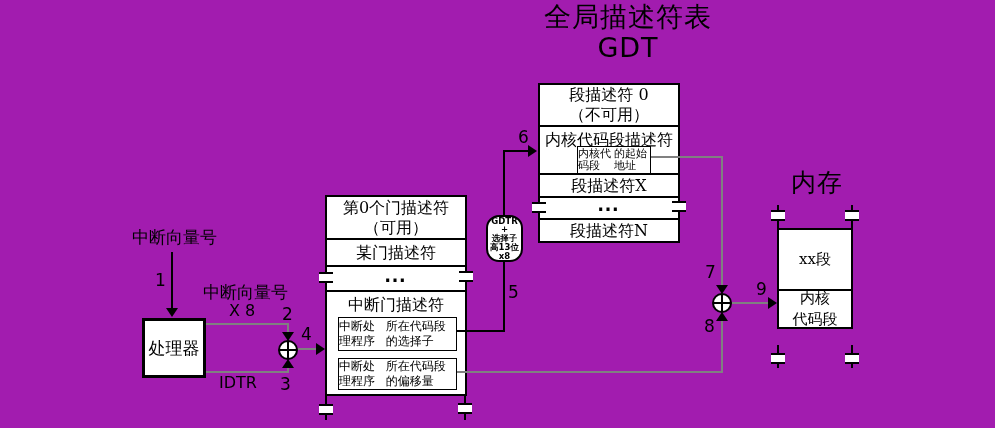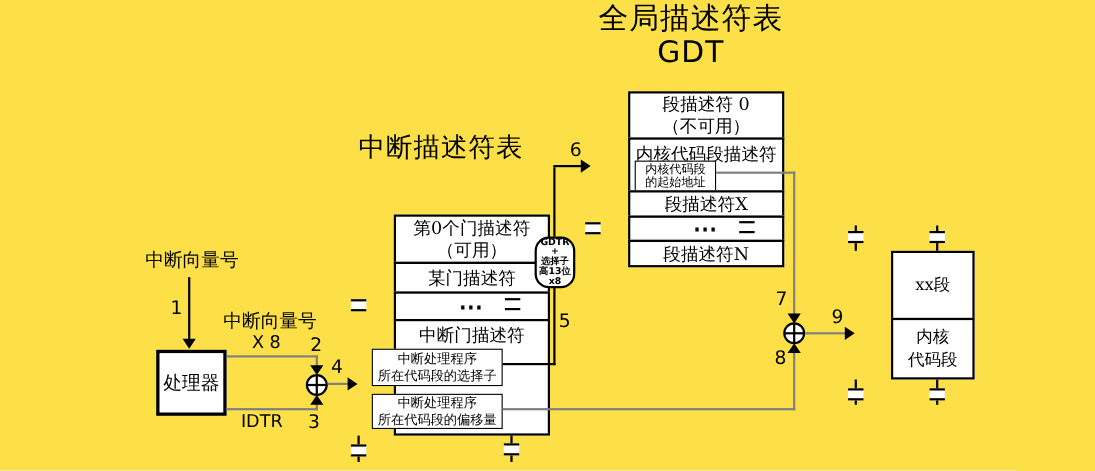--- a/index.html
+++ b/index.html
@@ -1,35 +1,35 @@
 <!DOCTYPE html>
 <html><head>
 <meta charset="utf-8">
 <style>
   html,body{margin:0;padding:0;background:#fff;}
-  .canvas{position:relative;width:995px;height:428px;background:#fde047;overflow:hidden;
+  .canvas{position:relative;width:995px;height:428px;background:#a21caf;overflow:hidden;
           font-family:"DejaVu Sans","Liberation Sans",sans-serif;color:#000;}
   .abs{position:absolute;}
   .ctr{text-align:center;}
   
   .title-big{font-size:27px;line-height:31px;letter-spacing:1px;}
   .title-mid{font-size:24px;line-height:27px;letter-spacing:1px;}
   .title-mem{font-size:25px;line-height:27px;letter-spacing:1px;}
   
   .row{position:absolute;box-sizing:border-box;border:2px solid #000;background:#fff;
        display:flex;flex-direction:column;align-items:center;justify-content:center;
-       font-family:"DejaVu Serif","Liberation Serif",serif;margin-left:33px;}
+       font-family:"DejaVu Serif","Liberation Serif",serif;}
   .t16{font-size:16px;line-height:20px;}
   .t17{font-size:15px;line-height:21px;}
   .t12{font-size:12px;line-height:15px;}
   .t11{font-size:11px;line-height:12px;}
   .dots{font-size:22px;font-weight:bold;letter-spacing:2px;line-height:10px;}
   .hdr-top{justify-content:flex-start;padding-top:3px;}
   .inner{position:absolute;box-sizing:border-box;border:1.5px solid #000;background:#fff;
-         display:flex;flex-direction:column;align-items:center;justify-content:center;
+         display:flex;flex-direction:row;align-items:center;justify-content:center;
          font-family:"DejaVu Serif","Liberation Serif",serif;}
   
   .proc{position:absolute;box-sizing:border-box;border:3px solid #000;background:#fff;
         display:flex;align-items:center;justify-content:center;font-size:17px;}
   
   .gdtr{position:absolute;box-sizing:border-box;border:2px solid #000;background:#fff;
         display:flex;flex-direction:column;align-items:center;justify-content:center;
         font-size:8.5px;line-height:8.7px;font-weight:bold;}
   
   .hline{position:absolute;height:2px;background:#808080;}
@@ -56,22 +56,22 @@
 </head>
 <body>
 
 <div class="canvas">
 
   <div class="abs ctr title-big" style="left:513px;top:1px;width:230px;">
     <div>全局描述符表</div>
     <div>GDT</div>
   </div>
   <div class="abs ctr title-mid" style="left:321px;top:121px;width:160px;">
-    <div>中断描述符表</div>
-  </div>
+  </div>
+  <div class="abs ctr title-mem" style="left:777px;top:169px;width:80px;">内存</div>
 
   <div class="lbl" style="left:132px;top:228px;">中断向量号</div>
   <div class="vline blackline" style="left:171px;top:252px;height:57px;"></div>
   <div class="arr arr-d" style="left:166px;top:308px;"></div>
   <div class="num" style="left:155px;top:271px;">1</div>
 
   <div class="proc" style="left:142px;top:318px;width:64px;height:60px;">
     <span>处理器</span>
   </div>
 
@@ -177,21 +177,21 @@
 
   <div class="adder" style="left:712px;top:293px;"></div>
 
   <div class="hline" style="left:732px;top:302px;width:38px;"></div>
   <div class="arr arr-r" style="left:768px;top:297px;"></div>
   <div class="num" style="left:756px;top:280px;">9</div>
 
   <div class="row t17" style="left:777px;top:228px;width:76px;height:63px;">
     <div>xx段</div>
   </div>
-  <div class="row t17" style="left:777px;top:289px;width:76px;height:56px;">
+  <div class="row t17" style="left:777px;top:289px;width:76px;height:40px;">
     <div>内核</div>
     <div>代码段</div>
   </div>
 
   <div class="vline blackline" style="left:777px;top:205px;height:23px;"></div>
   <div class="vline blackline" style="left:851px;top:205px;height:23px;"></div>
   <div class="brk" style="left:771px;top:210px;"></div>
   <div class="brk" style="left:845px;top:210px;"></div>
   <div class="vline blackline" style="left:777px;top:345px;height:23px;"></div>
   <div class="vline blackline" style="left:851px;top:345px;height:23px;"></div>

